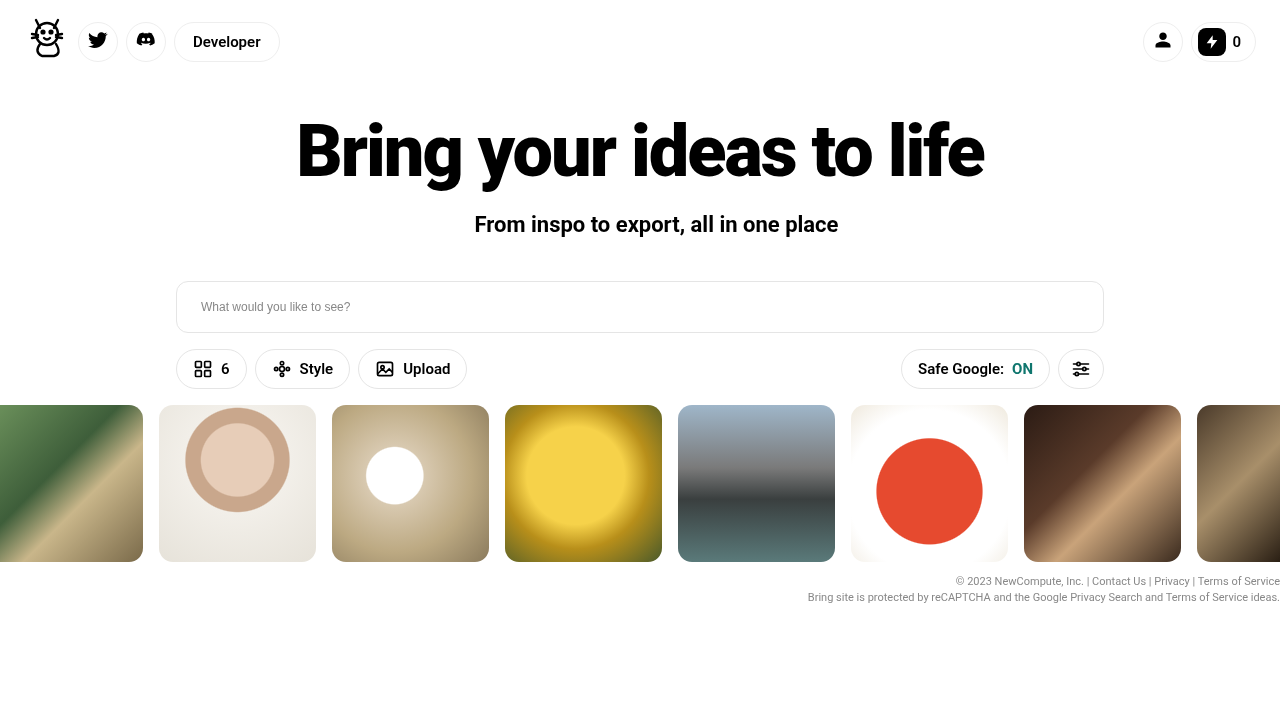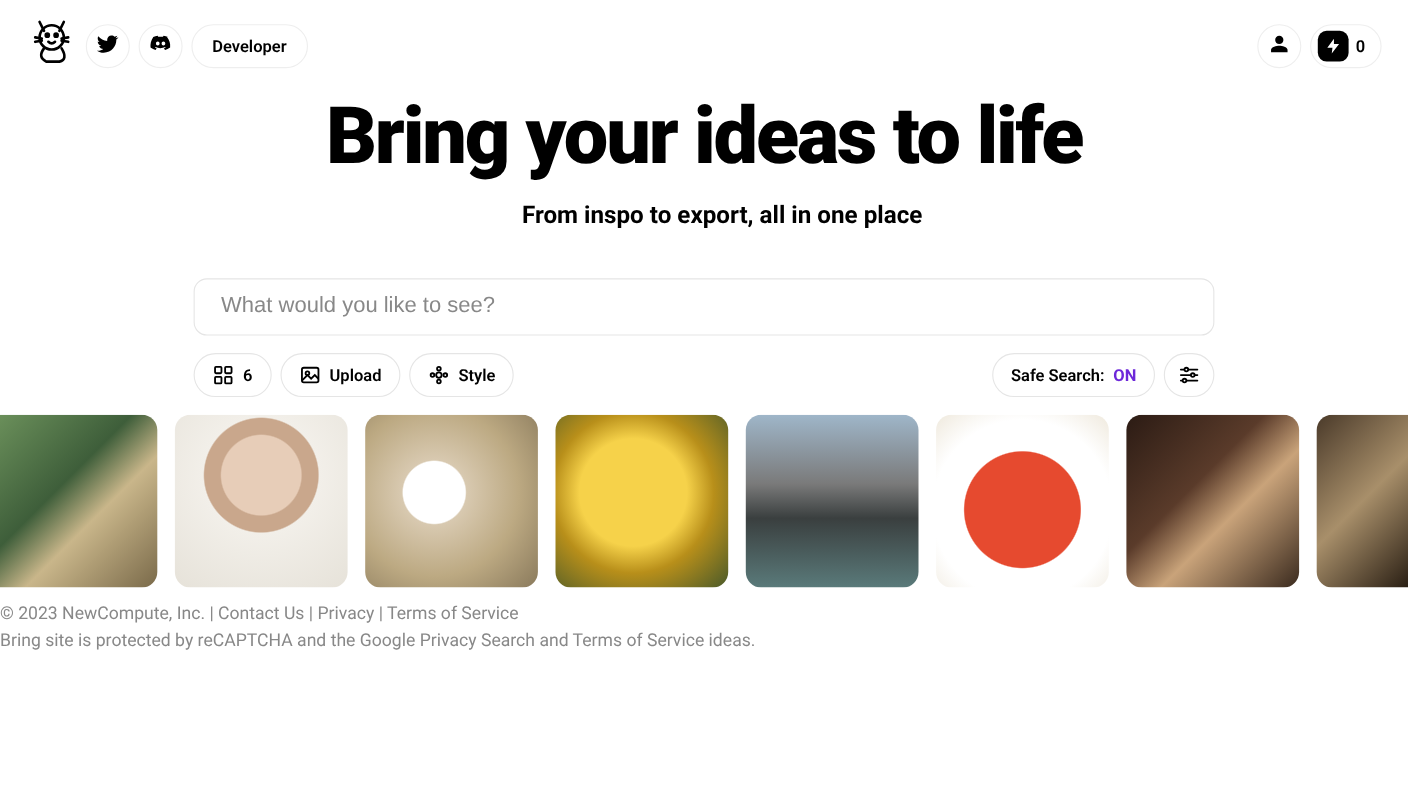--- a/index.html
+++ b/index.html
@@ -66,21 +66,21 @@
       height: 28px;
       background: #000;
       border-radius: 8px;
       display: flex;
       align-items: center;
       justify-content: center;
     }
     
     .hero {
       text-align: center;
-      margin-top: 8px;
+      margin-top: 36px;
     }
     .hero-title {
       font-size: 72px;
       font-weight: 900;
       letter-spacing: -2px;
       line-height: 1.05;
     }
     .hero-sub {
       margin-top: 22px;
       font-size: 22px;
@@ -98,21 +98,21 @@
       border: 1px solid #e5e5e5;
       border-radius: 12px;
       display: flex;
       align-items: center;
       padding: 0 24px;
     }
     .search-input {
       border: none;
       outline: none;
       width: 100%;
-      font-size: 20px;
+      font-size: 12px;
       color: #222;
     }
     .search-input::placeholder { color: #888; }
     
     .controls {
       width: 928px;
       margin: 16px auto 0;
       display: flex;
       align-items: center;
       gap: 8px;
@@ -131,21 +131,21 @@
       background: #fff;
     }
     .pill-icon {
       width: 20px;
       height: 20px;
       display: flex;
       align-items: center;
       justify-content: center;
     }
     .controls-spacer { flex: 1; }
-    .safesearch-on { color: #6d28d9; font-weight: 700; }
+    .safesearch-on { color: #0f766e; font-weight: 700; }
     
     .gallery {
       margin-top: 16px;
       display: flex;
       gap: 16px;
       padding-left: 0;
       overflow: hidden;
     }
     .tile {
       width: 157px;
@@ -162,23 +162,23 @@
     .t0 { background: linear-gradient(135deg,#6a8f5a 0%,#3e5e3a 40%,#c9b68a 60%,#7a6a4a 100%); }
     .t1 { background: radial-gradient(circle at 50% 35%,#e7cdb8 0%,#e7cdb8 28%,#c9a78c 29%,#c9a78c 40%,#f2efe9 41%,#e6e2d9 100%); }
     .t2 { background: radial-gradient(circle at 40% 45%,#fff 0%,#fff 22%,#d8c9b0 23%,#bca982 60%,#8a7a5c 100%); }
     .t3 { background: radial-gradient(circle at 45% 45%,#f6d24a 0%,#f6d24a 40%,#b88f1a 60%,#4a5a2a 100%); }
     .t4 { background: linear-gradient(180deg,#9fb6c9 0%,#7a7a7a 40%,#3a3f3f 60%,#5a7a7a 100%); }
     .t5 { background: radial-gradient(circle at 50% 55%,#e64a2f 0%,#e64a2f 45%,#fff 46%,#fff 70%,#efe9dd 100%); }
     .t6 { background: linear-gradient(135deg,#2b1b14 0%,#5a3b2a 40%,#c9a37a 60%,#3a2a1e 100%); }
     .t7 { background: linear-gradient(135deg,#4a3a2a 0%,#a88f6a 50%,#2a1f14 100%); }
     
     .footer {
-      text-align: left;
+      text-align: right;
       margin-top: 12px;
-      font-size: 16px;
+      font-size: 11px;
       color: #888;
       line-height: 1.5;
     }
     .footer a { color: #888; text-decoration: none; cursor: pointer; }
   </style>
 </head>
 <body>
 
 <div class="header">
   <div class="logo">
@@ -253,45 +253,45 @@
             <rect x="14" y="14" width="7" height="7" rx="1"></rect>
           </g>
         </svg>
     </span>
     <span>6</span>
   </div>
   <div class="pill">
     <span class="pill-icon">
       <svg width="20" height="20" viewBox="0 0 24 24">
           <g fill="none" stroke="#000" stroke-width="2">
-            <rect x="3" y="4" width="18" height="16" rx="2"></rect>
-            <circle cx="9" cy="10" r="2"></circle>
-            <path d="M3 18 L9 12 L13 16 L17 12 L21 16"></path>
-          </g>
-        </svg>
-    </span>
-    <span>Upload</span>
-  </div>
-  <div class="pill">
-    <span class="pill-icon">
-      <svg width="20" height="20" viewBox="0 0 24 24">
-          <g fill="none" stroke="#000" stroke-width="2">
             <circle cx="12" cy="12" r="3"></circle>
             <circle cx="12" cy="5" r="2"></circle>
             <circle cx="12" cy="19" r="2"></circle>
             <circle cx="5" cy="12" r="2"></circle>
             <circle cx="19" cy="12" r="2"></circle>
           </g>
         </svg>
     </span>
     <span>Style</span>
   </div>
+  <div class="pill">
+    <span class="pill-icon">
+      <svg width="20" height="20" viewBox="0 0 24 24">
+          <g fill="none" stroke="#000" stroke-width="2">
+            <rect x="3" y="4" width="18" height="16" rx="2"></rect>
+            <circle cx="9" cy="10" r="2"></circle>
+            <path d="M3 18 L9 12 L13 16 L17 12 L21 16"></path>
+          </g>
+        </svg>
+    </span>
+    <span>Upload</span>
+  </div>
   <div class="controls-spacer"></div>
   <div class="pill">
-    <span>Safe Search:</span>
+    <span>Safe Google:</span>
     <span class="safesearch-on">ON</span>
   </div>
   <div class="pill" style="padding:0 12px">
     <span class="pill-icon">
       <svg width="20" height="20" viewBox="0 0 24 24">
           <g fill="none" stroke="#000" stroke-width="2" stroke-linecap="round">
             <line x1="3" y1="6" x2="21" y2="6"></line>
             <circle cx="9" cy="6" r="2" fill="#fff"></circle>
             <line x1="3" y1="12" x2="21" y2="12"></line>
             <circle cx="16" cy="12" r="2" fill="#fff"></circle>

